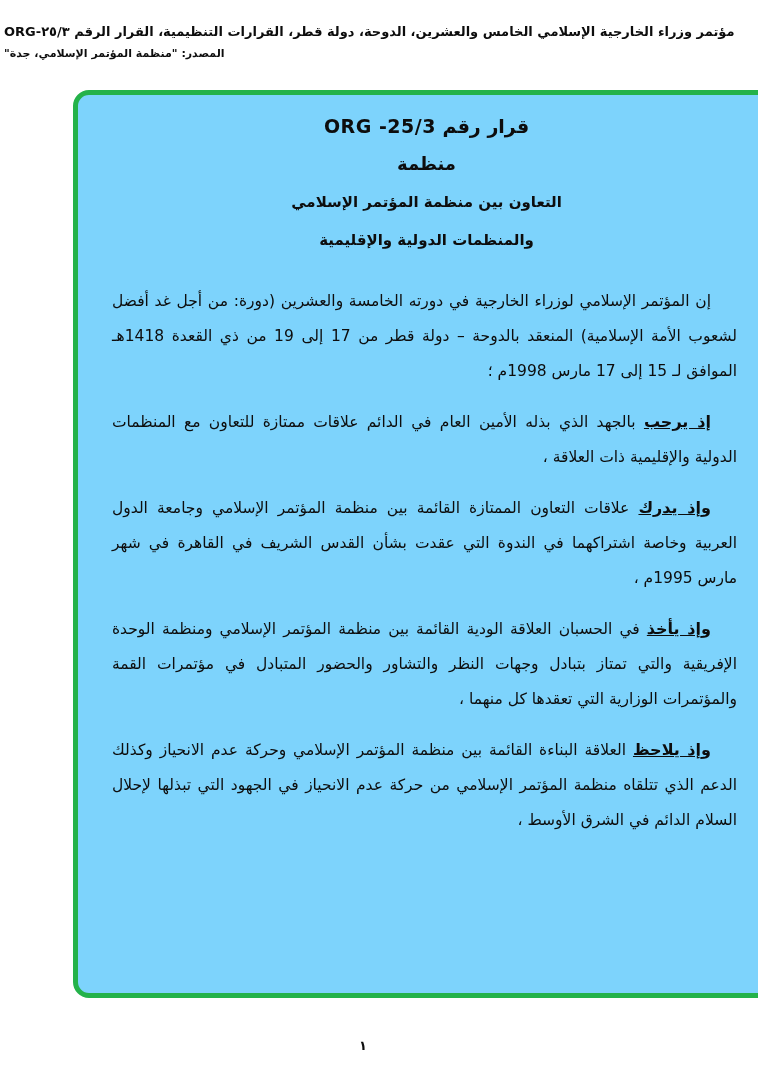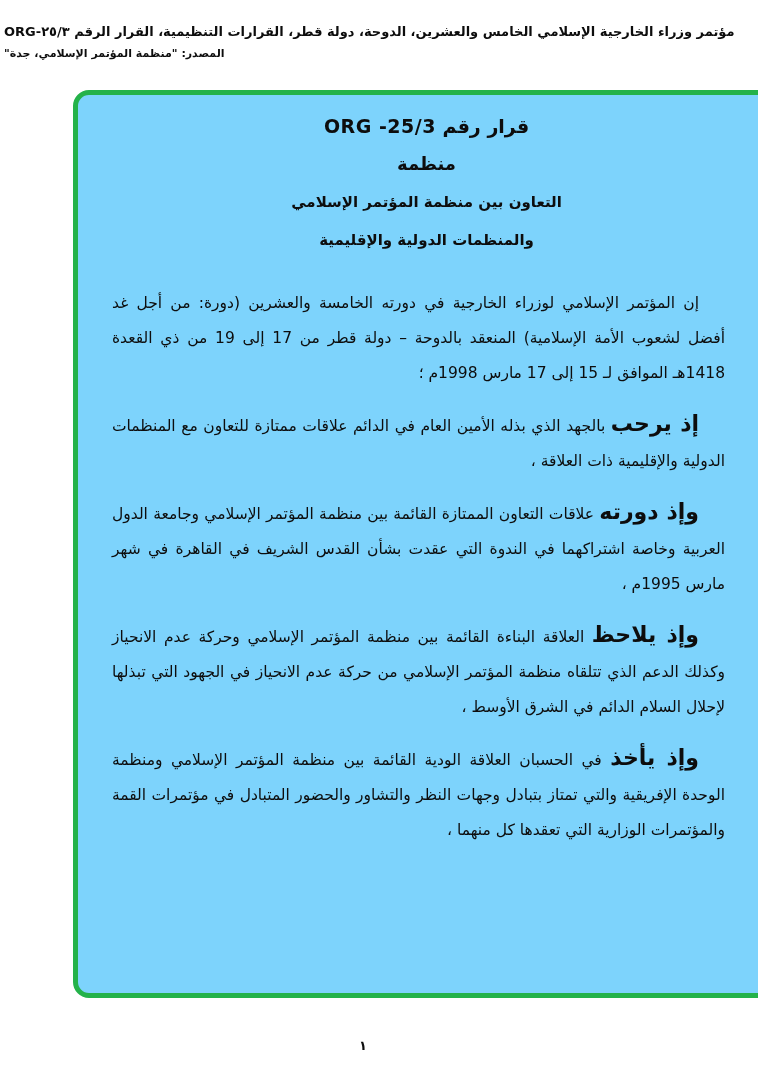--- a/index.html
+++ b/index.html
@@ -27,27 +27,27 @@
     padding:12px 36px 0 34px;
     direction:rtl;
   }
   .title-block{text-align:center;font-weight:bold;}
   .t-line1{font-size:19px;line-height:38px;}
   .t-line1 .code{letter-spacing:.5px;}
   .t-line2{font-size:18px;line-height:38px;}
   .t-line3,.t-line4{font-size:15px;line-height:38px;}
   .body-block{margin-top:24px;}
   .para{
-    margin:0 16px 15px 0;
+    margin:0 4px 15px 0;
     font-size:15.5px;line-height:35px;
     text-align:justify;
     text-indent:26px;
     direction:rtl;
   }
-  .para .lead{font-weight:bold;font-size:22px;}
+  .para .lead{font-weight:bold;font-size:16px;text-decoration:underline;}
   .page-number{
     position:absolute;top:1038px;left:0;width:726px;
     text-align:center;font-size:13px;font-weight:bold;
   }
 </style>
 </head>
 <body>
 
 <header class="doc-header">
   <div class="h-line1">
@@ -71,27 +71,27 @@
   <div class="body-block">
     <p class="para">
       <span class="lead"></span>
       <span>إن المؤتمر الإسلامي لوزراء الخارجية في دورته الخامسة والعشرين  (دورة: من أجل غد أفضل لشعوب الأمة الإسلامية) المنعقد بالدوحة – دولة قطر من 17 إلى 19 من ذي القعدة 1418هـ الموافق لـ 15 إلى 17 مارس 1998م ؛</span>
     </p>
     <p class="para">
       <span class="lead">إذ يرحب</span>
       <span>بالجهد الذي بذله الأمين العام في الدائم علاقات ممتازة للتعاون مع المنظمات الدولية والإقليمية ذات العلاقة ،</span>
     </p>
     <p class="para">
-      <span class="lead">وإذ دورته</span>
+      <span class="lead">وإذ يدرك</span>
       <span>علاقات التعاون الممتازة القائمة بين منظمة المؤتمر الإسلامي وجامعة الدول العربية وخاصة اشتراكهما في الندوة التي عقدت بشأن القدس الشريف في القاهرة في شهر مارس 1995م ،</span>
+    </p>
+    <p class="para">
+      <span class="lead">وإذ يأخذ</span>
+      <span>في الحسبان العلاقة الودية القائمة بين منظمة المؤتمر الإسلامي ومنظمة الوحدة الإفريقية والتي تمتاز بتبادل وجهات النظر والتشاور والحضور المتبادل في مؤتمرات القمة والمؤتمرات الوزارية التي تعقدها كل منهما ،</span>
     </p>
     <p class="para">
       <span class="lead">وإذ يلاحظ</span>
       <span>العلاقة البناءة القائمة بين منظمة المؤتمر الإسلامي وحركة عدم الانحياز وكذلك الدعم الذي تتلقاه منظمة المؤتمر الإسلامي من حركة عدم الانحياز في الجهود التي تبذلها لإحلال السلام الدائم في الشرق الأوسط ،</span>
-    </p>
-    <p class="para">
-      <span class="lead">وإذ يأخذ</span>
-      <span>في الحسبان العلاقة الودية القائمة بين منظمة المؤتمر الإسلامي ومنظمة الوحدة الإفريقية والتي تمتاز بتبادل وجهات النظر والتشاور والحضور المتبادل في مؤتمرات القمة والمؤتمرات الوزارية التي تعقدها كل منهما ،</span>
     </p>
   </div>
 </section>
 
 <div class="page-number">١</div>
 
 </body></html>

